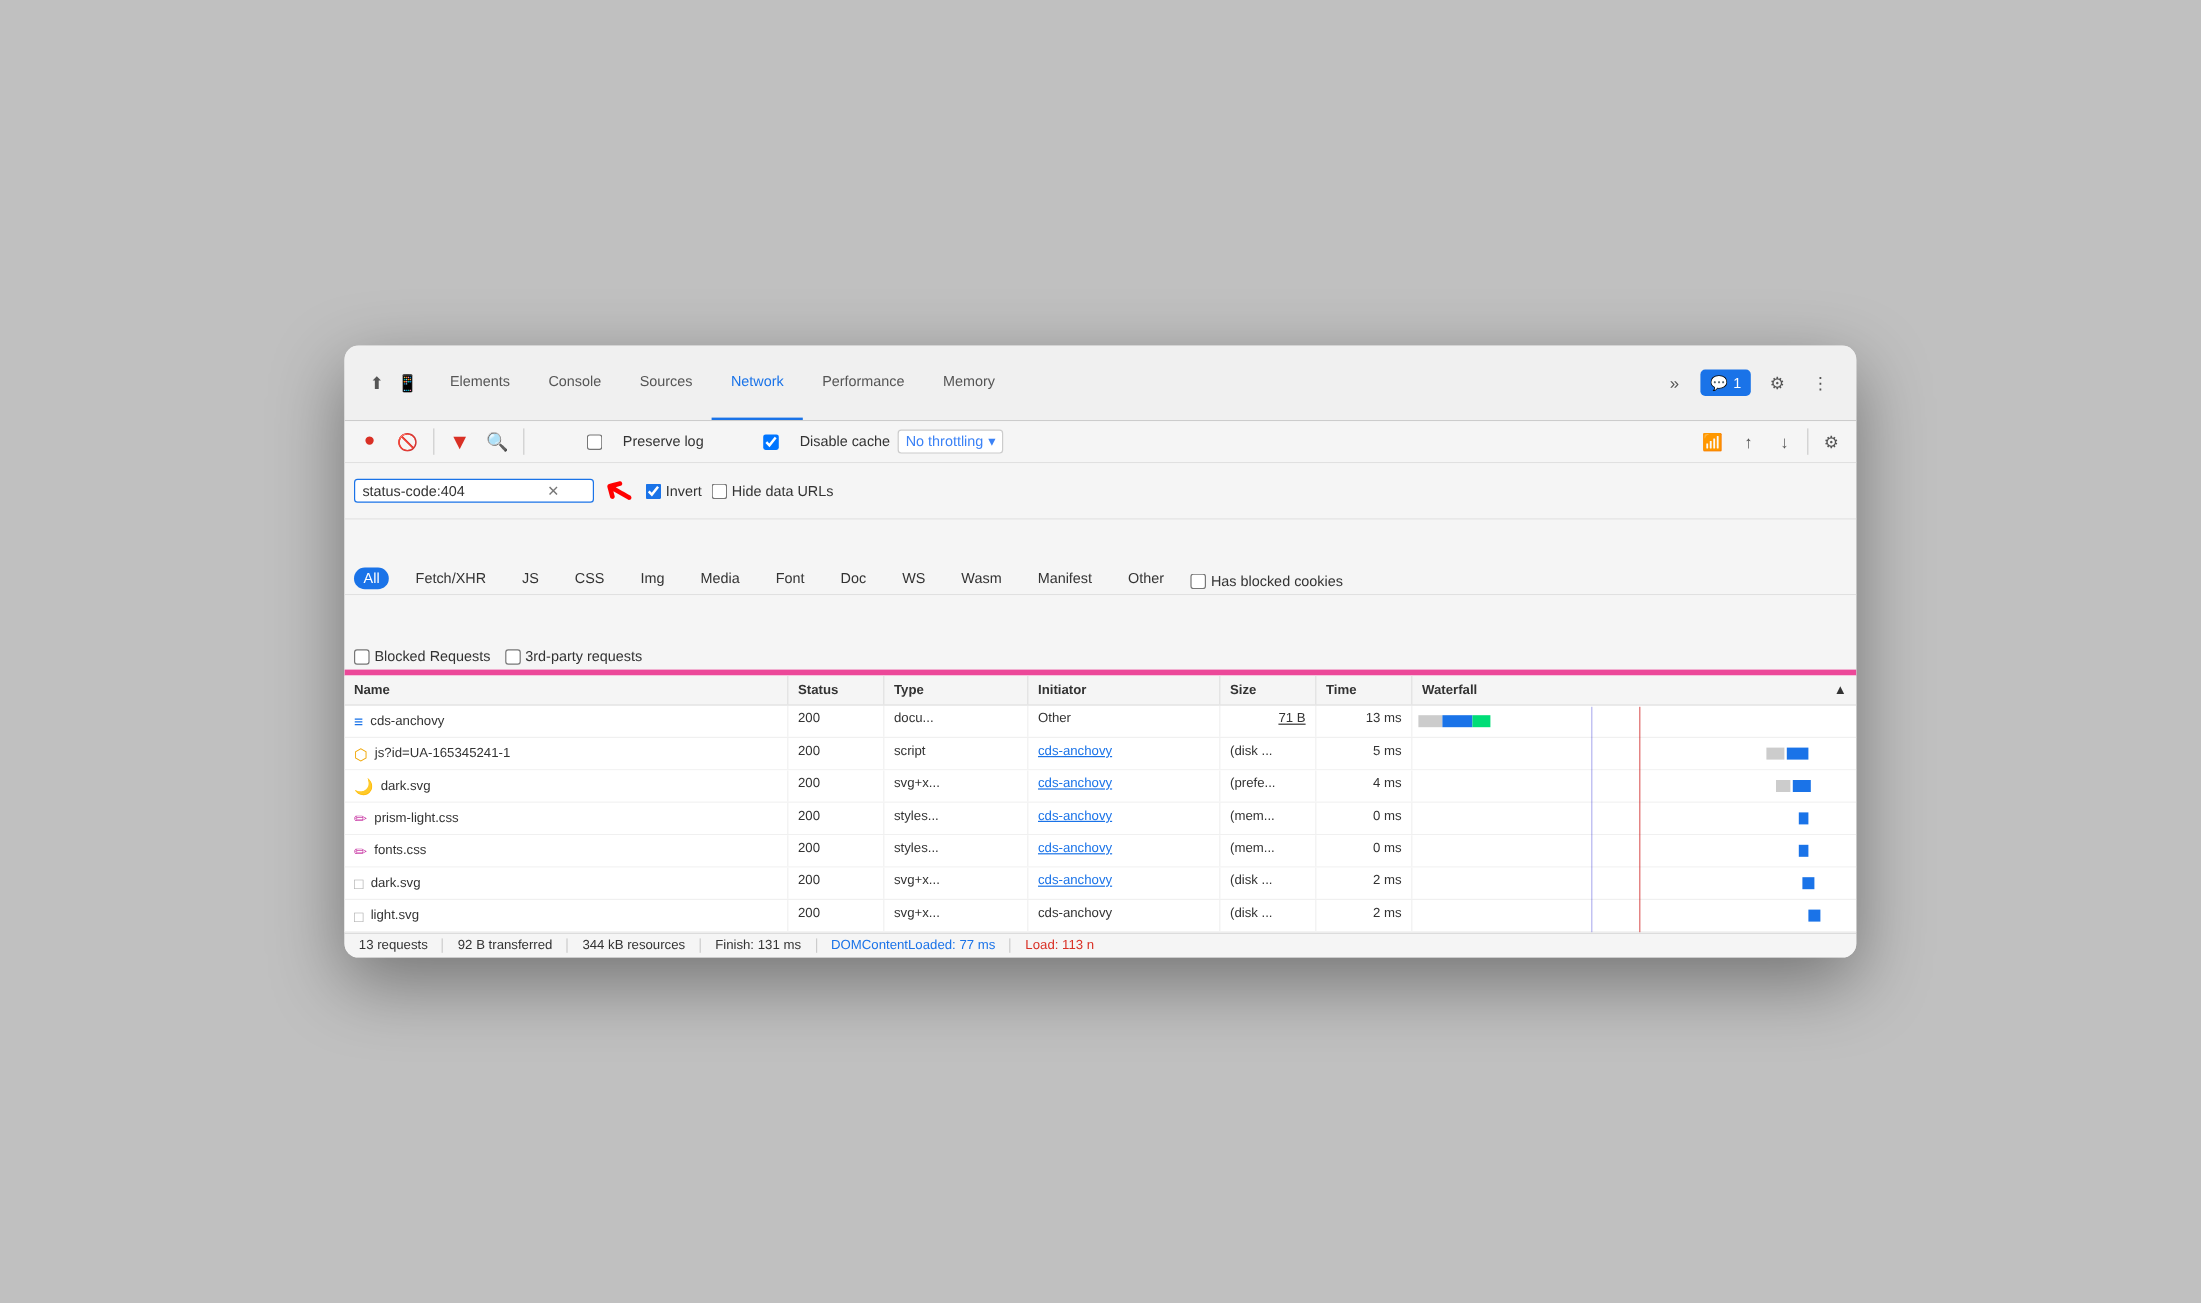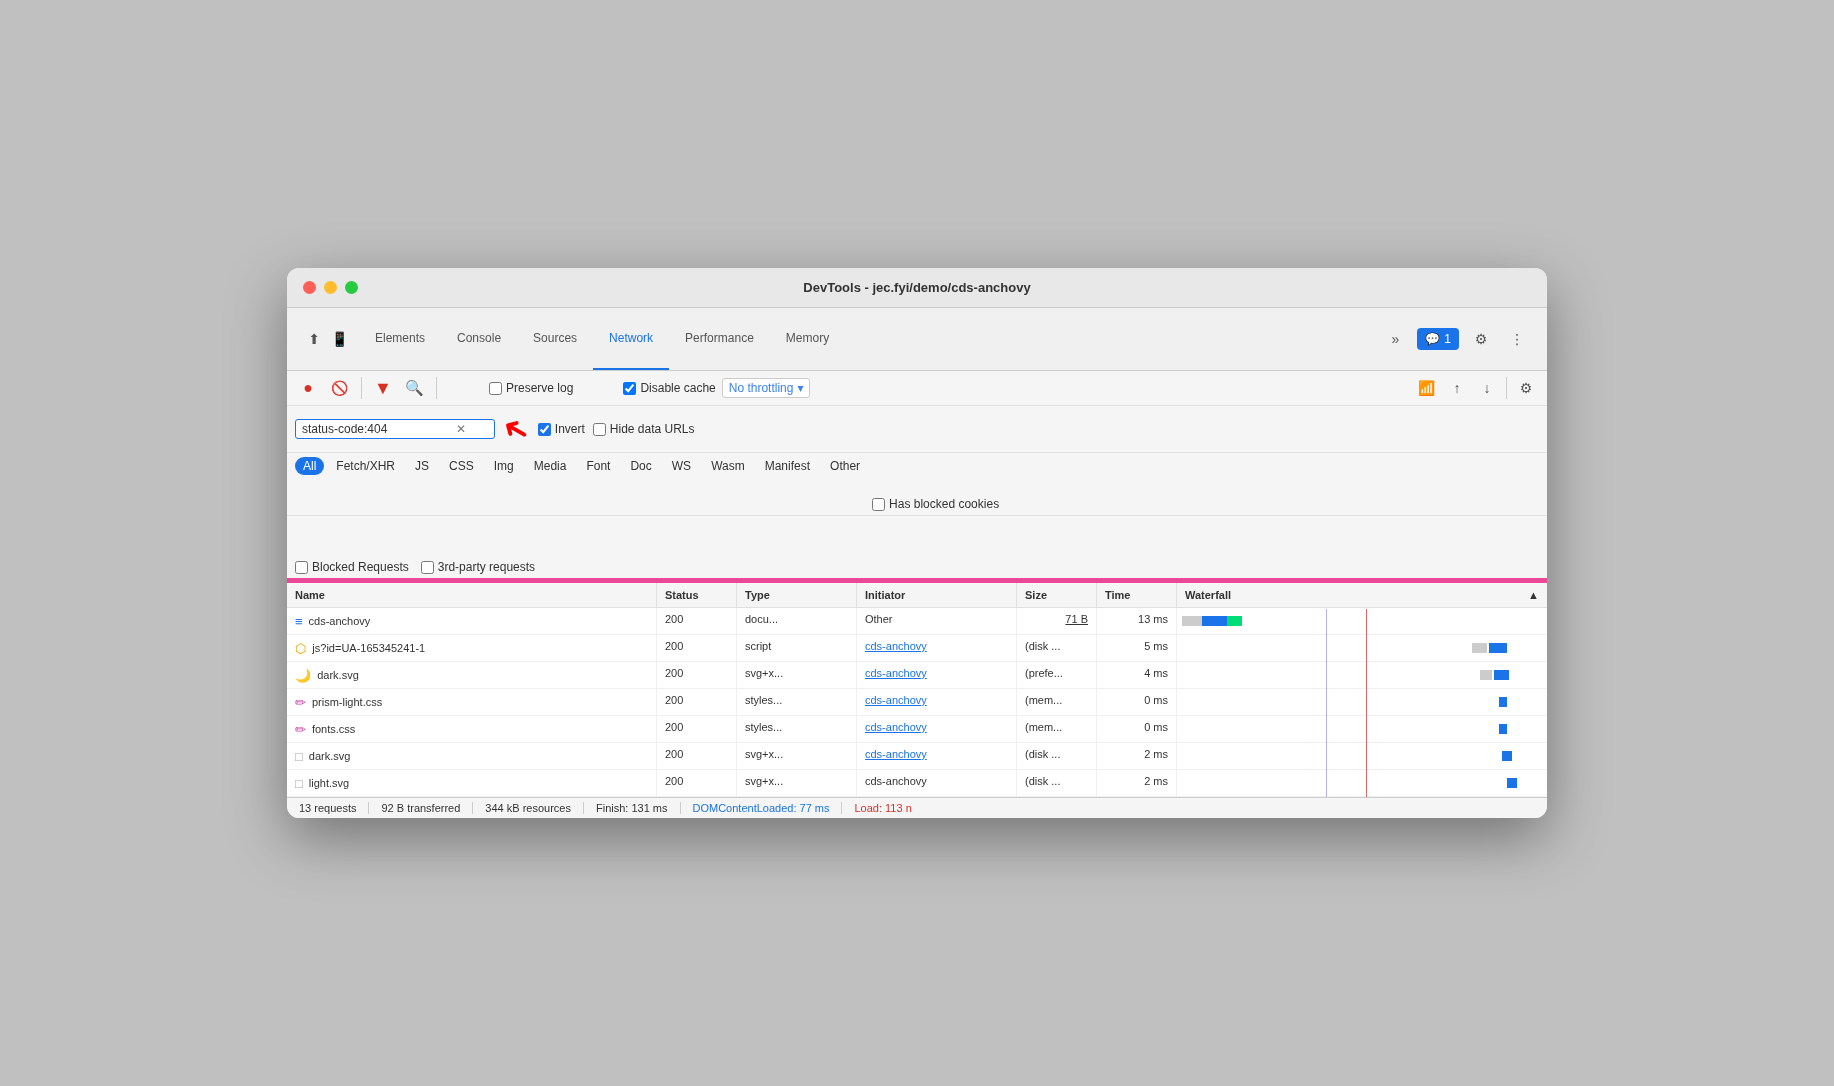--- a/index.html
+++ b/index.html
@@ -136,21 +136,21 @@
     }
     .divider-v {
       width: 1px;
       height: 22px;
       background: #ccc;
       margin: 0 2px;
     }
     .toolbar-checkbox {
       display: flex;
       align-items: center;
-      gap: 4px;
+      gap: 17px;
       font-size: 12px;
       color: #333;
       cursor: pointer;
       white-space: nowrap;
       padding-left: 44px;
     }
     .toolbar-checkbox input[type="checkbox"] {
       width: 13px;
       height: 13px;
     }
@@ -214,22 +214,22 @@
     }
     .filter-checkbox input[type="checkbox"] {
       accent-color: #1a73e8;
     }
     
     .resource-type-bar {
       background: #f5f5f5;
       border-bottom: 1px solid #e0e0e0;
       padding: 4px 8px;
       display: flex;
-      align-items: flex-start;
-      gap: 4px;
+      align-items: flex-end;
+      gap: 14px;
       flex-wrap: wrap;
     }
     .type-btn {
       padding: 2px 8px;
       font-size: 12px;
       color: #333;
       cursor: pointer;
       border-radius: 3px;
       border: none;
       background: transparent;
@@ -342,28 +342,20 @@
     
     .network-table::-webkit-scrollbar { width: 8px; }
     .network-table::-webkit-scrollbar-track { background: #f0f0f0; }
     .network-table::-webkit-scrollbar-thumb { background: #bbb; border-radius: 4px; }
   </style>
 </head>
 <body>
 
 <div class="window">
 
-  <div class="titlebar">
-    <div class="traffic-lights">
-      <div class="traffic-light tl-red"></div>
-      <div class="traffic-light tl-yellow"></div>
-      <div class="traffic-light tl-green"></div>
-    </div>
-    <span class="titlebar-title">DevTools - jec.fyi/demo/cds-anchovy</span>
-  </div>
 
   <div class="devtools-tabs">
     <div class="devtools-nav-icons">
       <div class="nav-icon">⬆</div>
       <div class="nav-icon">📱</div>
     </div>
     <div class="tabs-list">
       <div class="tab">Elements</div>
       <div class="tab">Console</div>
       <div class="tab">Sources</div>

